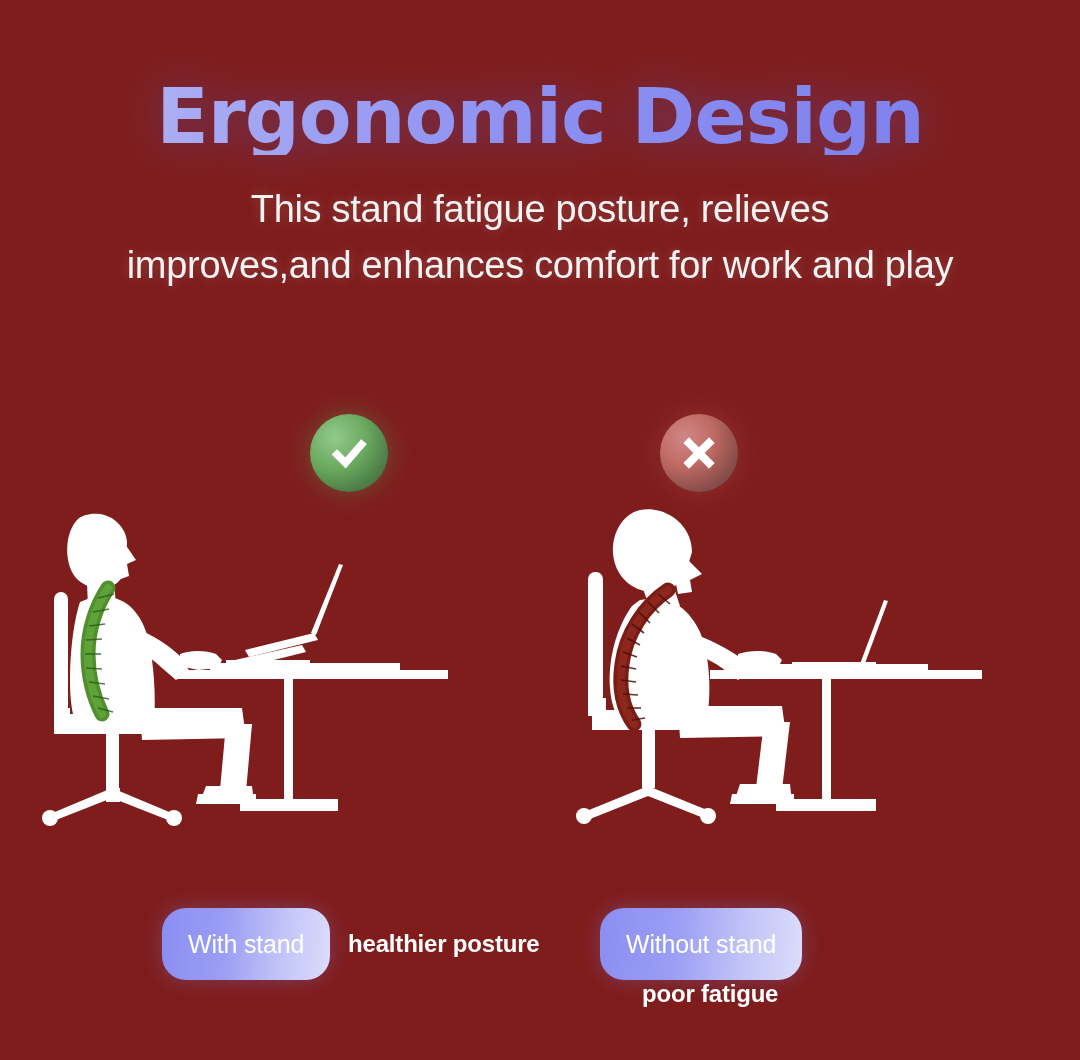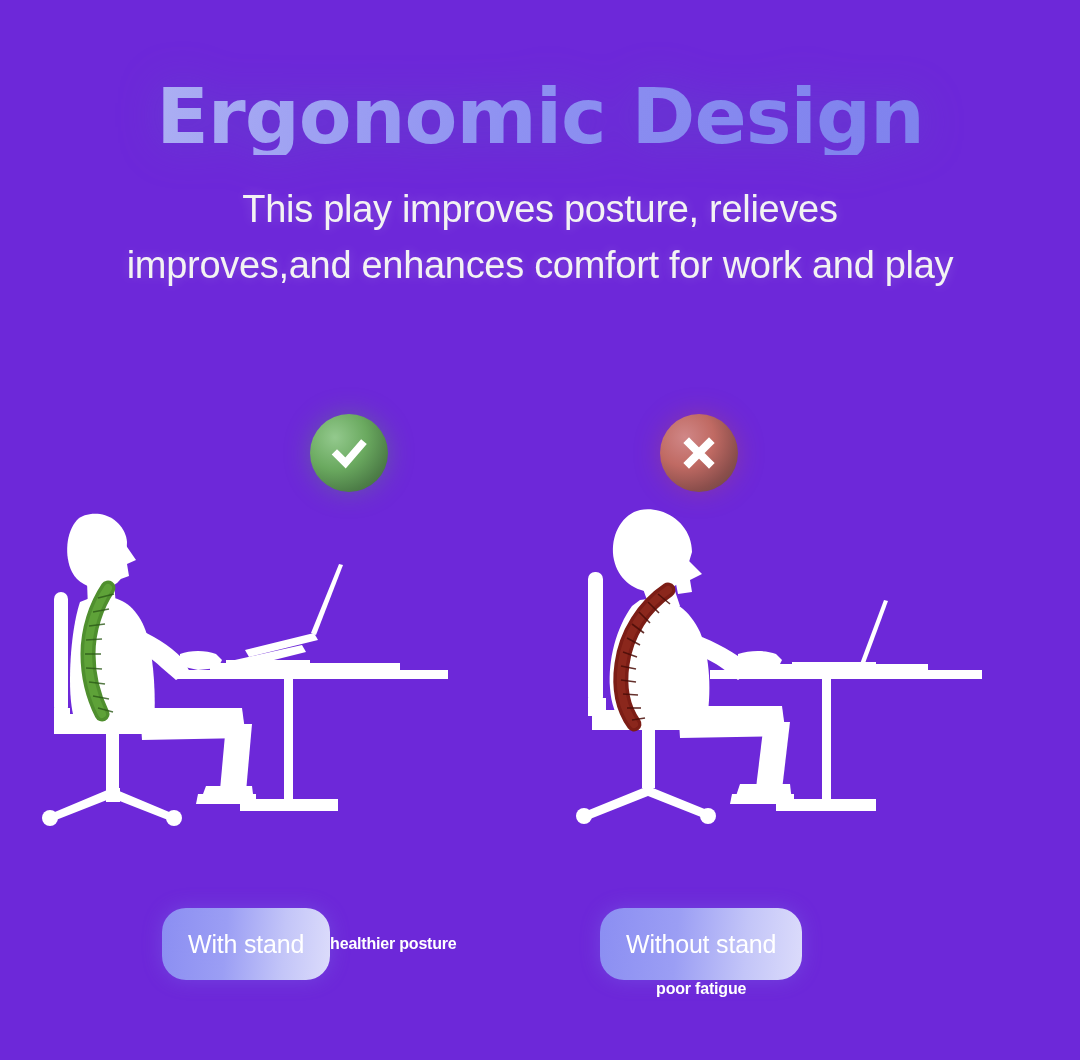--- a/index.html
+++ b/index.html
@@ -12,21 +12,21 @@
     width: 1080px;
     height: 1060px;
     overflow: hidden;
     font-family: "Liberation Sans", sans-serif;
     position: relative;
   }
 
   .page {
     position: absolute;
     inset: 0;
-    background: #6d28d9;
+    background: #7f1d1d;
   }
 
   
   .header {
     position: absolute;
     top: 0;
     left: 0;
     width: 1080px;
     text-align: center;
   }
@@ -139,37 +139,38 @@
   }
   .pill-label {
     font-family: "Liberation Sans", sans-serif;
     font-size: 25px;
     font-weight: 400;
     color: #ffffff;
     letter-spacing: -0.2px;
     white-space: nowrap;
   }
   .caption-text {
+    margin-left: 18px;
     font-family: "Liberation Sans", sans-serif;
-    font-size: 16px;
+    font-size: 24px;
     font-weight: 700;
     color: #ffffff;
     letter-spacing: -0.2px;
     white-space: nowrap;
   }
 </style>
 </head>
 <body>
 
 <div class="page">
 
   <div class="header">
     <h1 class="title">Ergonomic Design</h1>
     <p class="subtitle">
-      <span class="line">This play improves posture, relieves</span>
+      <span class="line">This stand fatigue posture, relieves</span>
       <span class="line">improves,and enhances comfort for work and play</span>
     </p>
   </div>
 
   <div class="compare">
 
     <div class="panel panel-good">
 
       <div class="status-badge badge-good">
         <span>

